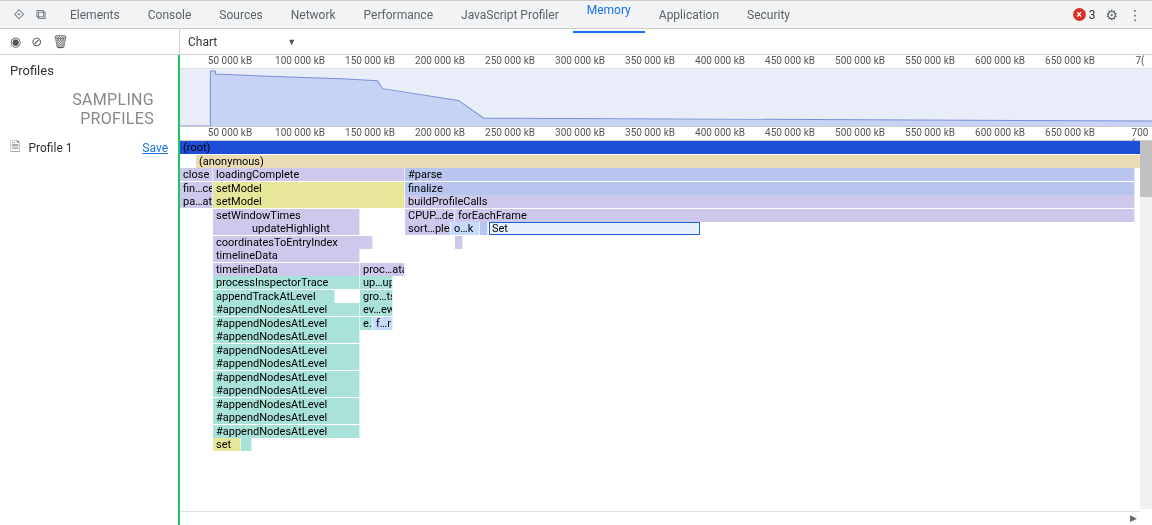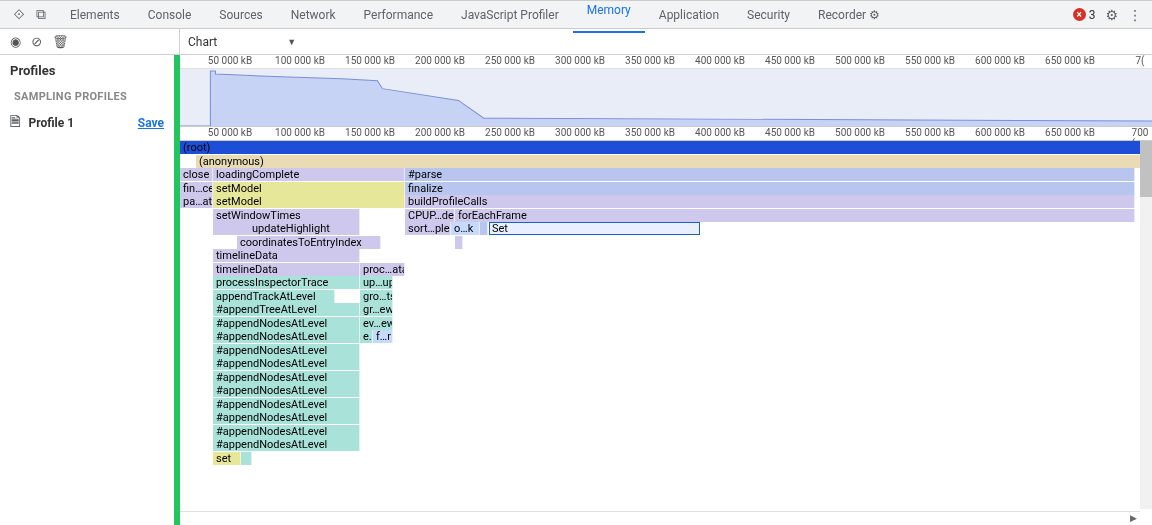--- a/index.html
+++ b/index.html
@@ -14,23 +14,23 @@
   .err { display: inline-flex; align-items: center; gap: 3px; }
   .circle-x { width: 13px; height: 13px; border-radius: 50%; background: #d93025; color: #fff; font-size: 10px; display: flex; align-items: center; justify-content: center; font-weight: bold; }
   .gear, .menu { color: #5f6368; font-size: 14px; }
   .toolbar { display: flex; align-items: center; height: 26px; border-bottom: 1px solid #d0d0d0; }
   .toolbar-left { width: 180px; display: flex; align-items: center; gap: 10px; padding-left: 10px; border-right: 1px solid #d0d0d0; height: 100%; }
   .toolbar-left span { color: #555; font-size: 13px; }
   .toolbar-right { flex: 1; padding-left: 8px; display: flex; align-items: center; }
   .select { display: inline-flex; align-items: center; gap: 70px; color: #333; }
   .chev { font-size: 9px; color: #555; }
   .main { display: flex; height: calc(525px - 28px - 26px - 1px); }
-  .sidebar { width: 180px; border-right: 6px solid #22c55e; height: 100%; background: #fff; font-weight: bold; }
+  .sidebar { width: 180px; border-right: 2px solid #22c55e; height: 100%; background: #fff; }
   .side-h1 { padding: 8px 10px 4px; font-size: 13px; color: #333; }
-  .side-h2 { padding: 8px 14px 4px; font-size: 11px; color: #888; letter-spacing: 0.3px; }
+  .side-h2 { padding: 8px 24px 4px; font-size: 16px; color: #888; letter-spacing: 0.3px; text-align: right; }
   .profile-row { display: flex; align-items: center; padding: 5px 10px; }
   .profile-row .file { color: #5f6368; margin-right: 8px; font-size: 13px; }
   .profile-row .name { flex: 1; }
   .profile-row .save { color: #1a73e8; text-decoration: underline; cursor: pointer; }
   .chartarea { flex: 1; position: relative; overflow: hidden; background: #fff; }
   .ruler { height: 14px; position: relative; font-size: 10px; color: #555; border-bottom: 1px solid #e0e0e0; }
   .ruler.bottom { border-bottom: 1px solid #ccc; }
   .ruler span { position: absolute; top: 0; transform: translateX(-50%); }
   .overview { height: 58px; background: #e9edf8; position: relative; border-bottom: 1px solid #ccc; }
   .overview svg { width: 100%; height: 100%; display: block; }
@@ -55,21 +55,20 @@
   <div class="tabs" id="tabs">
       <div class="tab">Elements</div>
       <div class="tab">Console</div>
       <div class="tab">Sources</div>
       <div class="tab">Network</div>
       <div class="tab">Performance</div>
       <div class="tab">JavaScript Profiler</div>
       <div class="tab active">Memory</div>
       <div class="tab">Application</div>
       <div class="tab">Security</div>
-      <div class="tab">Recorder ⚙</div>
     </div>
   <div class="right">
     <span class="err">
       <span class="circle-x">×</span>
       <span>3</span>
     </span>
     <span class="gear">⚙</span>
     <span class="menu">⋮</span>
   </div>
 </div>
@@ -169,43 +168,39 @@
             <div class="fitem" style="left: 275px; width: 680px; background: rgb(207, 200, 237);">forEachFrame</div>
           </div>
           <div class="frow">
             <div class="fitem" style="left: 33px; width: 147px; background: rgb(207, 200, 237); padding-left: 39px;">updateHighlight</div>
             <div class="fitem" style="left: 225px; width: 46px; background: rgb(207, 200, 237);">sort…ples</div>
             <div class="fitem" style="left: 271px; width: 29px; background: rgb(198, 218, 252);">o…k</div>
             <div class="fitem" style="left: 300px; width: 8px; background: rgb(184, 198, 239);"></div>
             <div class="fitem selected" style="left: 309px; width: 211px; background: rgb(232, 240, 254);">Set</div>
           </div>
           <div class="frow">
-            <div class="fitem" style="left: 33px; width: 144px; background: rgb(207, 200, 237); margin-left: 24px;">coordinatesToEntryIndex</div>
+            <div class="fitem" style="left: 33px; width: 160px; background: rgb(207, 200, 237);">coordinatesToEntryIndex</div>
             <div class="fitem" style="left: 275px; width: 8px; background: rgb(207, 200, 237);"></div>
           </div>
           <div class="frow">
             <div class="fitem" style="left: 33px; width: 147px; background: rgb(207, 200, 237);">timelineData</div>
           </div>
           <div class="frow">
             <div class="fitem" style="left: 33px; width: 147px; background: rgb(207, 200, 237);">timelineData</div>
             <div class="fitem" style="left: 180px; width: 45px; background: rgb(207, 200, 237);">proc…ata</div>
           </div>
           <div class="frow">
             <div class="fitem" style="left: 33px; width: 147px; background: rgb(169, 226, 216);">processInspectorTrace</div>
             <div class="fitem" style="left: 180px; width: 33px; background: rgb(169, 226, 216);">up…up</div>
           </div>
           <div class="frow">
             <div class="fitem" style="left: 33px; width: 122px; background: rgb(169, 226, 216);">appendTrackAtLevel</div>
             <div class="fitem" style="left: 180px; width: 33px; background: rgb(169, 226, 216);">gro…ts</div>
           </div>
           <div class="frow">
-            <div class="fitem" style="left: 33px; width: 147px; background: rgb(169, 226, 216);">#appendTreeAtLevel</div>
-            <div class="fitem" style="left: 180px; width: 33px; background: rgb(169, 226, 216);">gr…ew</div>
-          </div>
-          <div class="frow">
             <div class="fitem" style="left: 33px; width: 147px; background: rgb(169, 226, 216);">#appendNodesAtLevel</div>
             <div class="fitem" style="left: 180px; width: 33px; background: rgb(169, 226, 216);">ev…ew</div>
           </div>
           <div class="frow">
             <div class="fitem" style="left: 33px; width: 147px; background: rgb(169, 226, 216);">#appendNodesAtLevel</div>
             <div class="fitem" style="left: 180px; width: 13px; background: rgb(169, 226, 216);">e…</div>
             <div class="fitem" style="left: 193px; width: 20px; background: rgb(198, 218, 252);">f…r</div>
           </div>
           <div class="frow">
             <div class="fitem" style="left: 33px; width: 147px; background: rgb(169, 226, 216);">#appendNodesAtLevel</div>

